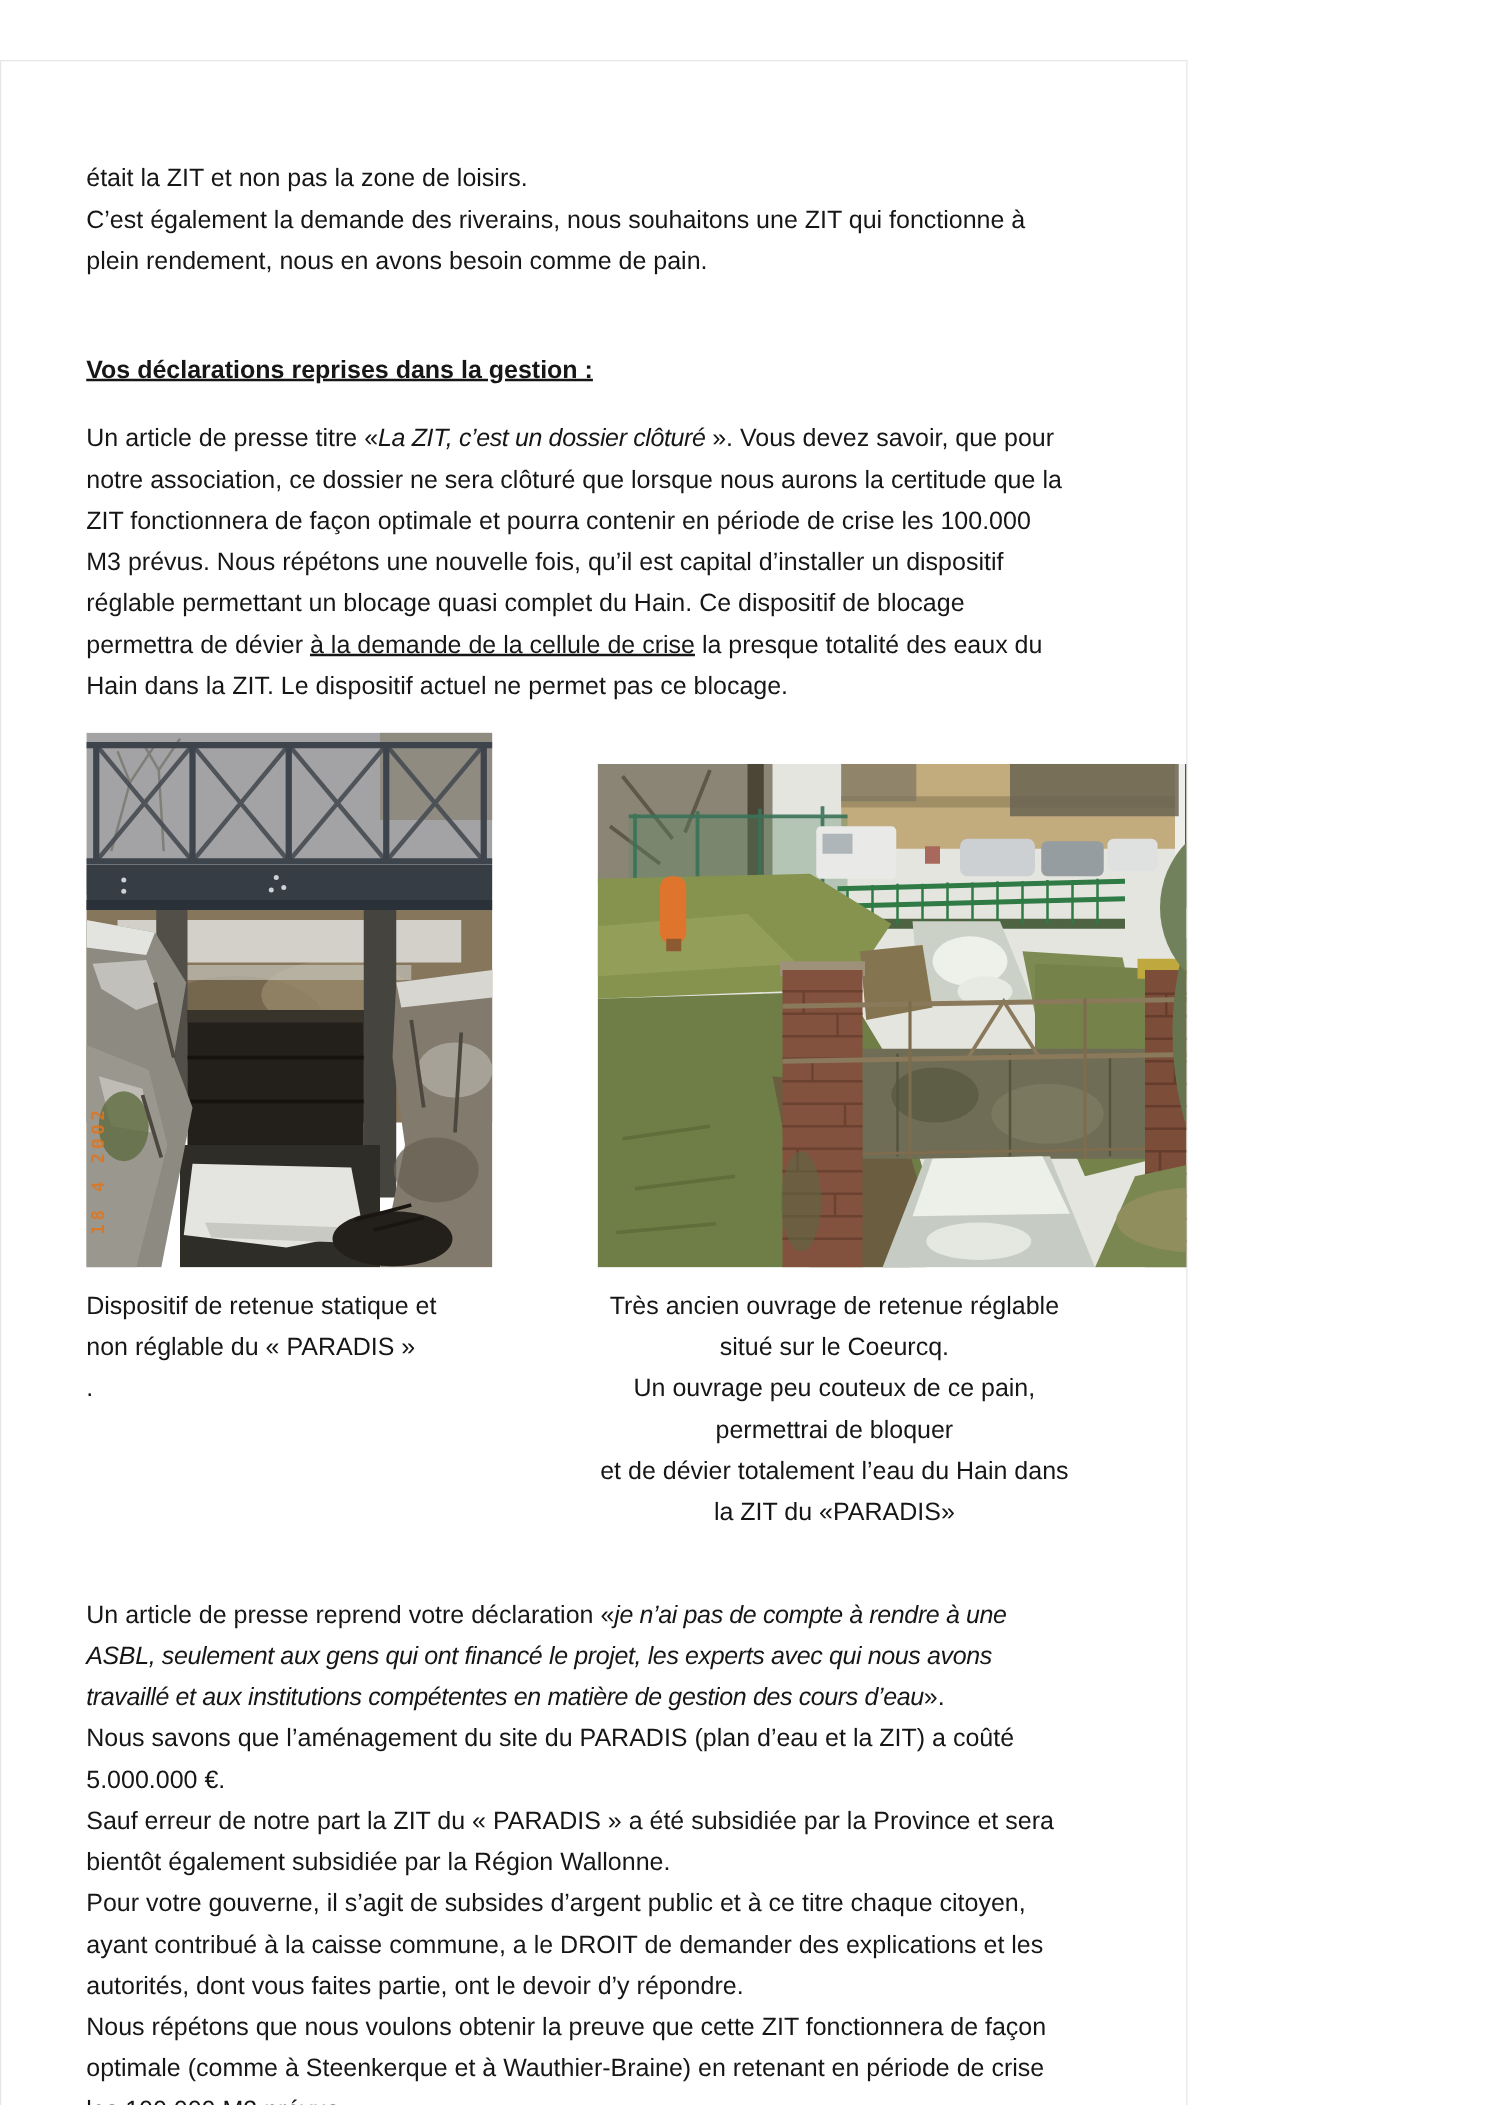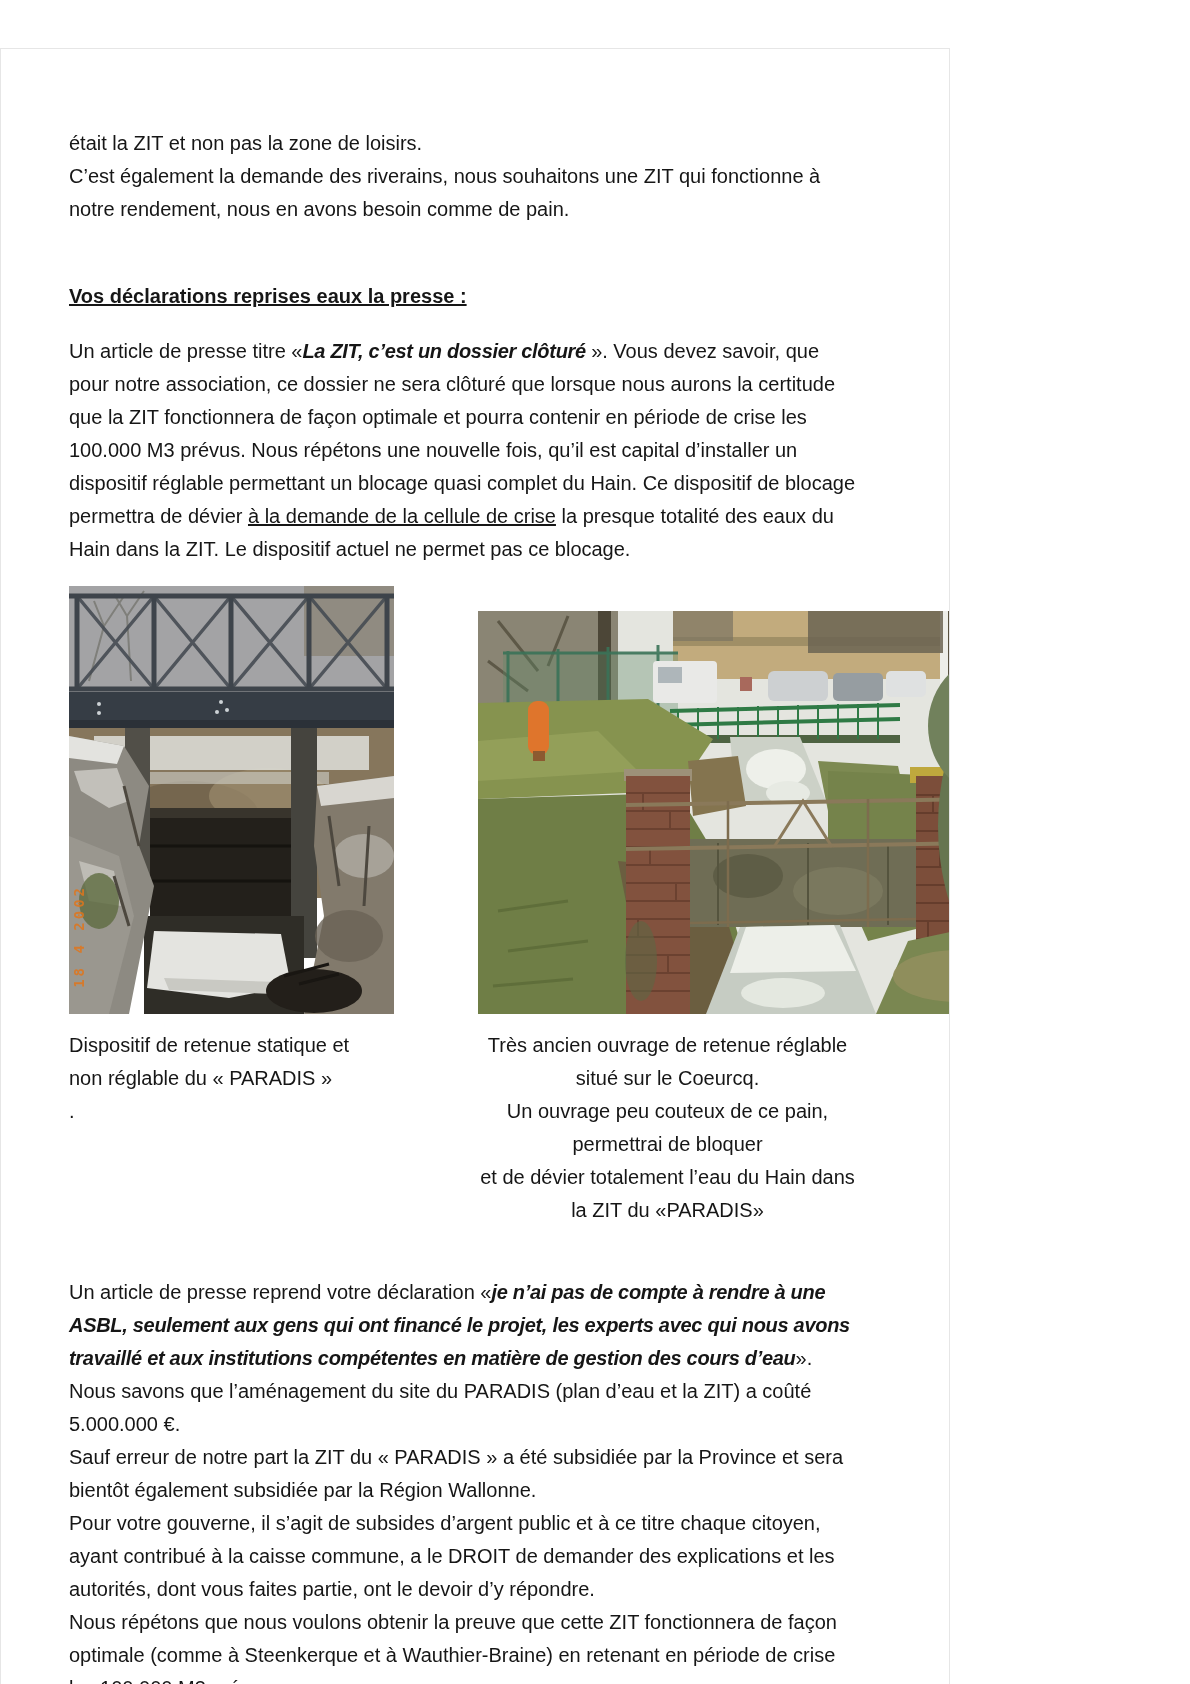--- a/index.html
+++ b/index.html
@@ -14,21 +14,21 @@
     font-family:"Liberation Sans", sans-serif;
     font-size:20px;
     line-height:33px;
     color:#161616;
     overflow:hidden;
     margin-top:48px;
   }
   p { margin:0; }
   .heading { font-weight:bold; text-decoration:underline; margin-top:54px; }
   .para1 { margin-top:22px; }
-  .q { font-weight:bold; font-style:italic; letter-spacing:-0.3px; }
+  .q { font-weight:normal; font-style:italic; letter-spacing:-0.3px; }
   .u { text-decoration:underline; }
   .photos-row { margin-top:20px; display:flex; align-items:flex-end; }
   .photo { position:relative; flex:none; overflow:hidden; }
   .photo-left { width:325px; height:428px; }
   .photo-right { width:615px; height:403px; margin-left:84px; }
   .photo svg { display:block; width:100%; height:100%; }
   .datestamp {
     position:absolute; left:3px; bottom:26px;
     writing-mode:vertical-rl; transform:rotate(180deg);
     color:#e0761c; font-family:"DejaVu Sans Mono", monospace;
@@ -39,23 +39,23 @@
   .cap-col-left { width:409px; flex:none; }
   .cap-col-right { flex:1;text-align:center; }
   .para2 { margin-top:49px; }
 </style>
 </head>
 <body>
 
 <div class="page">
 
   <p>était la ZIT et non pas la zone de loisirs.</p>
-  <p>C’est également la demande des riverains, nous souhaitons une ZIT qui fonctionne à notre rendement, nous en avons besoin comme de pain.</p>
-
-  <p class="heading">Vos déclarations reprises eaux la presse :</p>
+  <p>C’est également la demande des riverains, nous souhaitons une ZIT qui fonctionne à plein rendement, nous en avons besoin comme de pain.</p>
+
+  <p class="heading">Vos déclarations reprises dans la gestion :</p>
 
   <p class="para1"><span>Un article de presse titre «</span><span class="q">La ZIT, c’est un dossier  clôturé </span><span>». Vous devez savoir, que pour notre association, ce dossier ne sera clôturé que lorsque nous aurons la certitude que la ZIT fonctionnera de façon optimale et pourra contenir en période de crise les 100.000 M3 prévus. Nous répétons une nouvelle fois, qu’il est capital  d’installer un dispositif réglable permettant un blocage quasi complet du Hain. Ce dispositif de blocage permettra de dévier </span><span class="u">à la demande de la cellule de crise</span><span>  la presque totalité des eaux du Hain dans la ZIT. Le dispositif actuel ne permet pas ce blocage.</span></p>
 
   <div class="photos-row">
 
     <div class="photo photo-left">
       <svg viewBox="0 0 325 428" preserveAspectRatio="none">
 
         <rect width="325" height="130" fill="#a3a3a5"></rect>
         <path d="M20,95 L35,40 M35,40 L25,15 M35,40 L55,10 M62,95 L58,30 M58,30 L45,8 M58,30 L75,5" stroke="#75756f" stroke-width="2" fill="none" opacity="0.8"></path>

